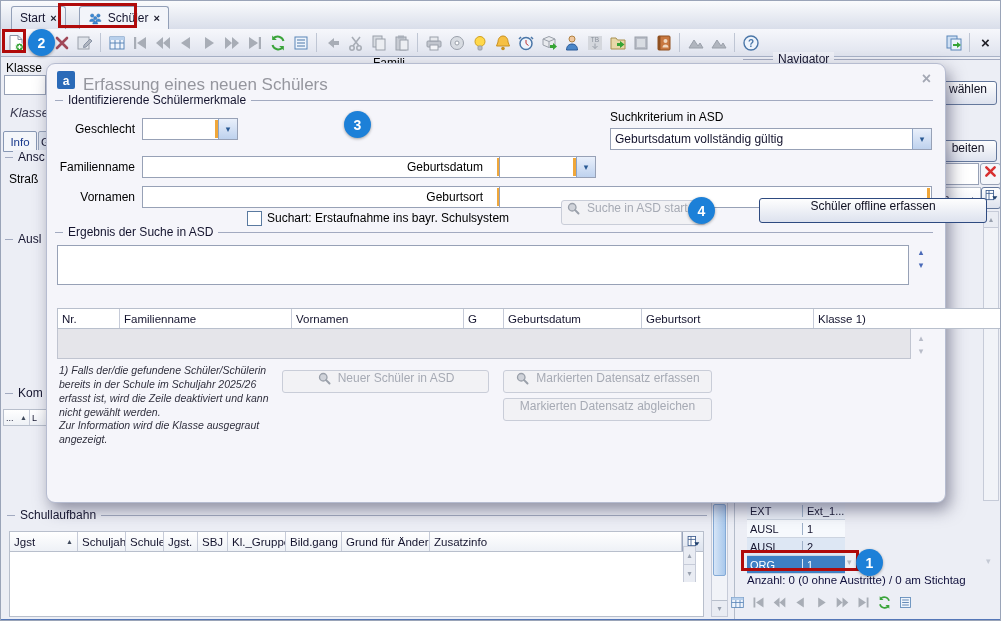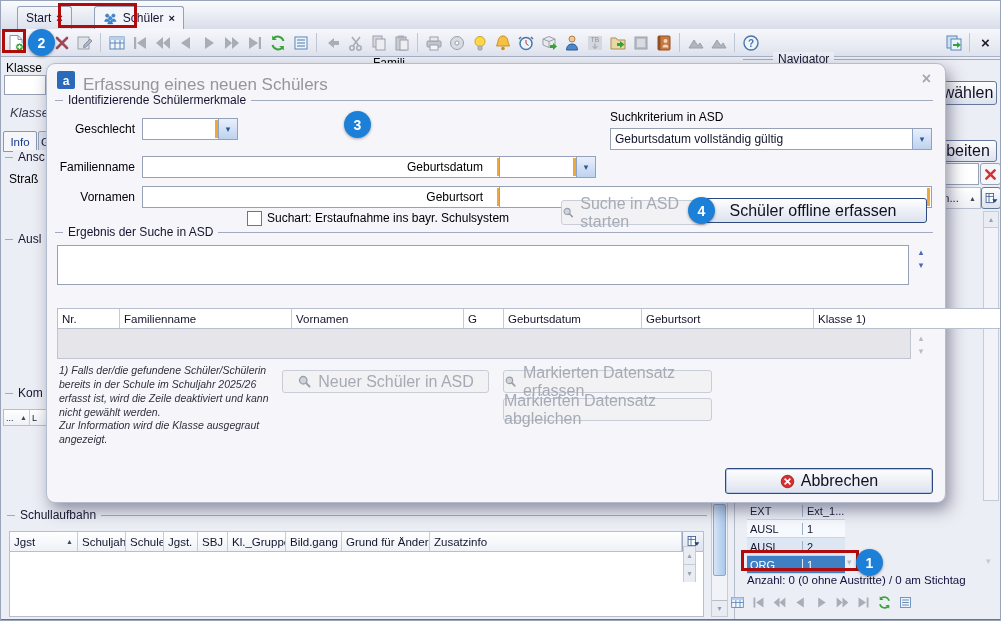--- a/index.html
+++ b/index.html
@@ -2,21 +2,21 @@
 <html><head>
 <meta charset="utf-8">
 <style>
   html,body{margin:0;padding:0}
   #app{position:relative;width:1001px;height:621px;background:#eceef5;
     font-family:"Liberation Sans","DejaVu Sans",sans-serif;font-size:12px;color:#14142e;
     overflow:hidden;border:1px solid #9aa4b8;box-sizing:border-box}
   .abs{position:absolute}
   
   .tabbar{position:absolute;left:0;top:0;right:0;height:28px;background:linear-gradient(#fafbfd,#d9deea);
-    border-bottom:1px solid #b4bccc;display:flex;align-items:flex-end;padding-left:16px;gap:22px}
+    border-bottom:1px solid #b4bccc;display:flex;align-items:flex-end;padding-left:10px;gap:13px}
   .tab{height:22px;display:flex;align-items:center;gap:5px;padding:0 8px;border:1px solid #93a0b8;border-bottom:none;
     border-radius:3px 3px 0 0;background:linear-gradient(#f4f6fa,#dde2ee);cursor:default}
   .tab.active{background:#f3f5fa}
   .tclose{font-weight:bold;font-size:11px;color:#1a1a2a}
   
   .toolbar{position:absolute;left:0;top:28px;right:0;height:27px;background:linear-gradient(#f6f7fb,#dfe3ee);
     border-bottom:1px solid #a8b2c6;display:flex;align-items:center;padding:0 4px;gap:2px}
   .ti{width:21px;height:21px;display:flex;align-items:center;justify-content:center;flex:none}
   .ic{width:18px;height:18px}
   .ic.s{width:15px;height:15px}
@@ -30,22 +30,22 @@
   .group{position:absolute;border-top:1px solid #a2aac0;height:0}
   .group>span{position:absolute;top:-8px;left:8px;background:#f5f5fa;padding:0 5px;font-size:12px;color:#14142e;white-space:nowrap}
   .group.bgw>span{background:#eceef5}
   .lbl{position:absolute;white-space:nowrap;color:#000000}
   .lbl.r{text-align:right}
   .inp{position:absolute;background:#fff;border:1px solid #97a1b6;box-sizing:border-box;font-size:12px}
   .req{position:absolute;right:1px;top:1px;bottom:1px;width:3px;background:#f0a73a}
   .combo-btn{position:absolute;right:0;top:0;bottom:0;width:18px;background:linear-gradient(#e9f0fb,#bed2ee);
     border-left:1px solid #8ca4c8;display:flex;align-items:center;justify-content:center;color:#2a5a94;font-size:9px}
   .combo-val{position:absolute;left:4px;top:3px;right:22px;overflow:hidden;white-space:nowrap}
-  .btn{position:absolute;display:flex;align-items:center;justify-content:center;gap:6px;
-    background:linear-gradient(#fefefe,#dde2ee);border:1px solid #64789c;border-radius:3px;font-size:16px;color:#101020;box-sizing:border-box}
+  .btn{position:absolute;display:flex;justify-content:center;gap:6px;
+    background:linear-gradient(#fefefe,#dde2ee);border:1px solid #64789c;border-radius:3px;font-size:12px;color:#101020;box-sizing:border-box}
   .btn.primary{border-color:#2e4a80;box-shadow:inset 0 0 0 1px #b7c8e4}
   .btn.disabled{background:#f2f2f5;border-color:#c9cdd8;color:#a6aab4}
   .chk{position:absolute;width:13px;height:13px;background:#fff;border:1px solid #5a7aa0}
   .thead{display:flex;background:linear-gradient(#ffffff,#eef1f6);border:1px solid #b8bfcc;box-sizing:border-box}
   .th{border-right:1px solid #c6cbd8;padding:3px 4px;font-size:11.5px;white-space:nowrap;overflow:hidden;
     box-sizing:border-box;flex:none;display:flex;align-items:center}
   .pick{flex:none;width:20px;display:flex;align-items:center;justify-content:center;
     background:linear-gradient(#f2f5fa,#dde3ee);border-left:1px solid #9aa6bc}
   .note{position:absolute;font-style:italic;font-size:10.5px;line-height:1.32;color:#30303e;white-space:pre-line}
   .ann{position:absolute;width:27px;height:27px;border-radius:50%;background:#1c80d8;color:#fff;font-size:14px;
@@ -620,21 +620,21 @@
       </div>
 
     <span class="chk" style="left:200px;top:147px"></span>
     <span class="lbl" style="left:220px;top:147px">Suchart: Erstaufnahme ins bayr. Schulsystem</span>
     <div class="btn disabled" style="left:514px;top:136px;width:145px;height:25px">
       <svg class="ic s">
           <use href="#i-mag"></use>
         </svg>
       <span>Suche in ASD starten</span>
     </div>
-    <div class="btn" style="left:652px;top:134px;width:228px;height:25px;border-color:#2e4a80">
+    <div class="btn" style="left:712px;top:134px;width:228px;height:25px;border-color:#2e4a80">
       <span>Schüler offline erfassen</span>
     </div>
 
     <div class="group" style="left:8px;top:168px;width:878px">
         <span>Ergebnis der Suche in ASD</span>
       </div>
     <div class="inp" style="left:10px;top:181px;width:852px;height:40px"></div>
     <div class="abs" style="left:866px;top:182px;width:16px;display:flex;flex-direction:column;align-items:center;color:#4a6ab8;font-size:9px;line-height:1.4">
       <span>▴</span>
       <span>▾</span>
@@ -676,26 +676,20 @@
     <div class="btn disabled" style="left:235px;top:306px;width:207px;height:23px">
       <svg class="ic s">
           <use href="#i-mag"></use>
         </svg>
       <span>Neuer Schüler in ASD</span>
     </div>
     <div class="btn disabled" style="left:456px;top:334px;width:209px;height:23px">
       <span>Markierten Datensatz abgleichen</span>
     </div>
 
-    <div class="btn primary" style="left:678px;top:404px;width:208px;height:26px">
-      <svg class="ic s">
-          <use href="#i-abort"></use>
-        </svg>
-      <span>Abbrechen</span>
-    </div>
   </div>
 
   <div class="redbox" style="left:57px;top:2px;width:79px;height:25px"></div>
   <div class="redbox" style="left:1px;top:28px;width:24px;height:24px"></div>
   <div class="redbox" style="left:740px;top:549px;width:118px;height:21px"></div>
   <div class="ann" style="left:27px;top:28px">2</div>
   <div class="ann" style="left:343px;top:110px;z-index:60">3</div>
   <div class="ann" style="left:687px;top:196px;z-index:60">4</div>
   <div class="ann" style="left:855px;top:548px">1</div>
 

